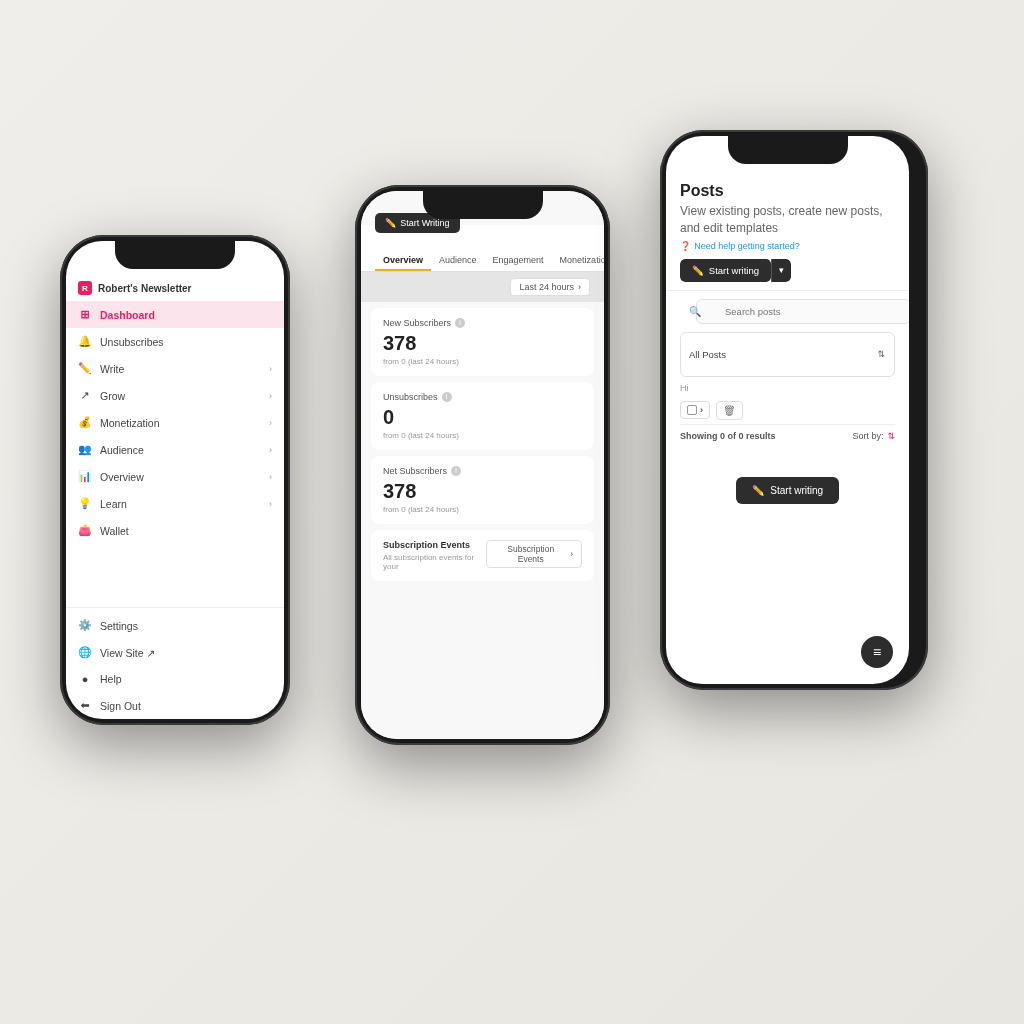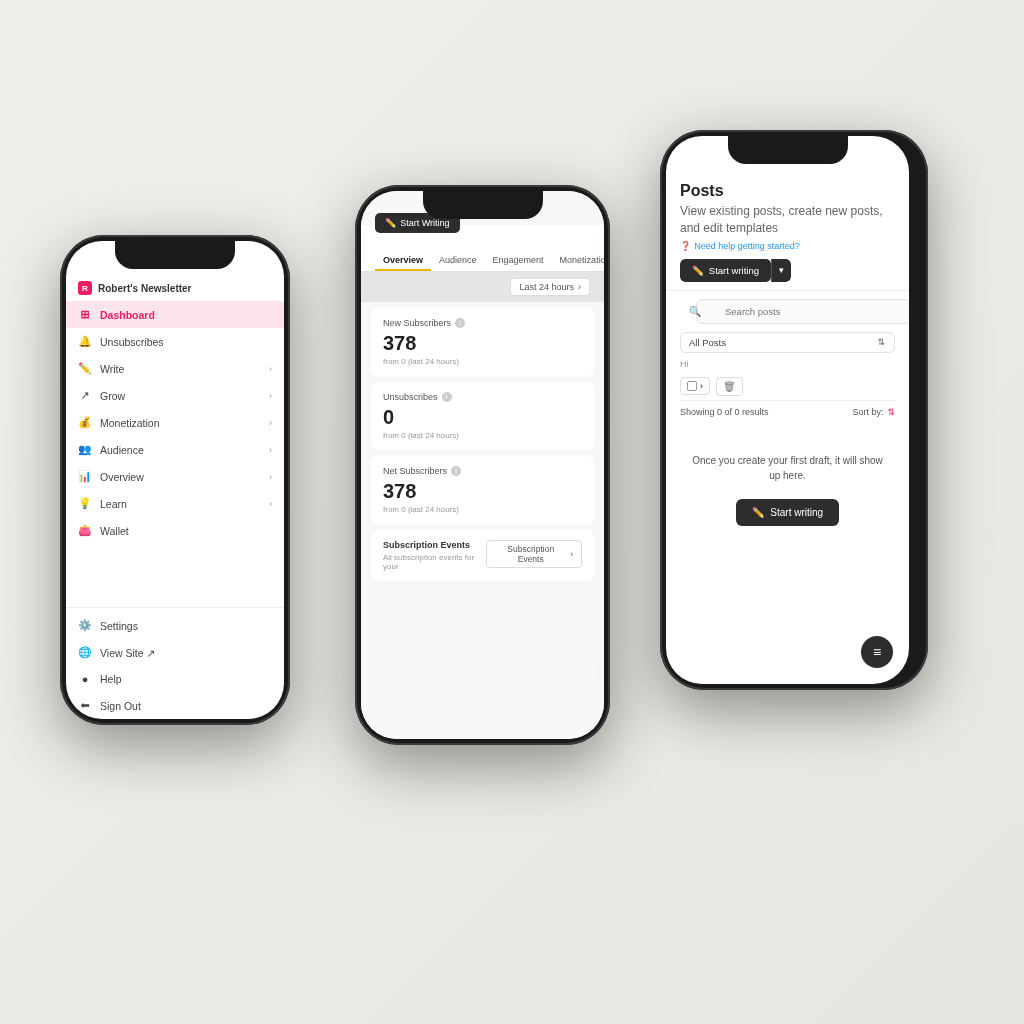--- a/index.html
+++ b/index.html
@@ -348,21 +348,21 @@
       position: absolute;
       left: 9px;
       top: 50%;
       transform: translateY(-50%);
       font-size: 10px;
       color: #aaa;
     }
 
     .posts-select {
       width: 100%;
-      padding: 4px 8px;
+      padding: 16px 8px;
       border: 1px solid #e0e0e0;
       border-radius: 6px;
       font-size: 9.5px;
       color: #444;
       background: #fff;
       appearance: none;
     }
 
     .posts-toolbar {
       margin: 4px 14px;
@@ -396,21 +396,21 @@
     .posts-results {
       margin: 6px 14px;
       display: flex;
       align-items: center;
       justify-content: space-between;
     }
 
     .posts-results-text {
       font-size: 9px;
       color: #555;
-      font-weight: 400;
+      font-weight: 700;
     }
 
     .posts-sort {
       display: flex;
       align-items: center;
       gap: 4px;
       font-size: 9px;
       color: #555;
     }
 
@@ -688,21 +688,20 @@
 
       <div class="posts-results">
         <span class="posts-results-text">Showing 0 of 0 results</span>
         <div class="posts-sort">
           <span>Sort by:</span>
           <span style="cursor:pointer;color:#e91e63;">⇅</span>
         </div>
       </div>
 
       <div class="posts-empty">
-        <div class="posts-empty-text">Once you create your first draft, it will show up here.</div>
         <button class="posts-start-btn">
           <span>✏️</span>
           <span>Start writing</span>
         </button>
       </div>
 
       <div class="fab">
         <span>≡</span>
       </div>
     </div>

